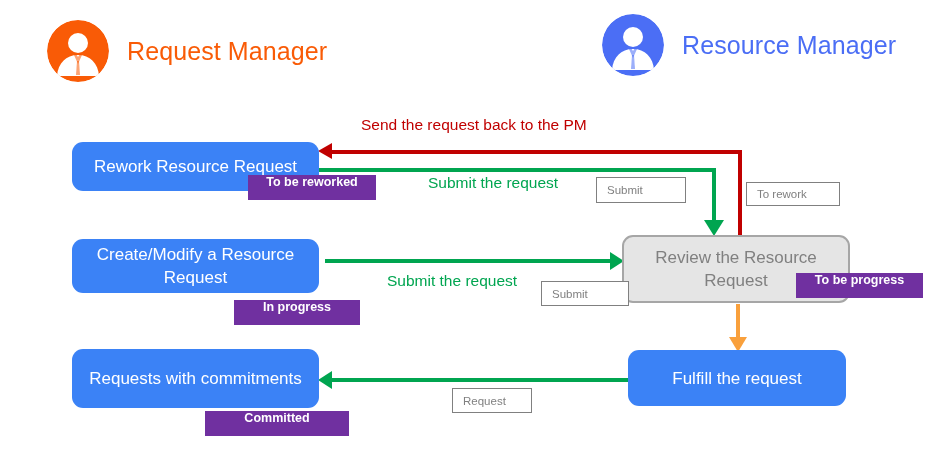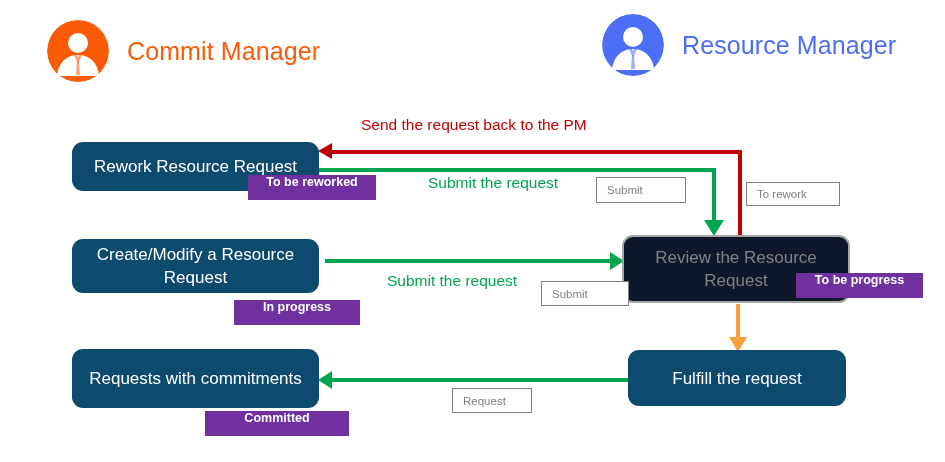--- a/index.html
+++ b/index.html
@@ -39,25 +39,25 @@
     box-sizing: border-box;
     display: flex;
     align-items: center;
     justify-content: center;
     text-align: center;
     font-size: 17px;
     line-height: 23px;
     padding: 4px 12px;
   }
   .task.filled {
-    background: #0c4a6e;
+    background: #3b82f6;
     color: #ffffff;
   }
   .task.outlined {
-    background: #0f172a;
+    background: #e5e5e5;
     color: #808080;
     border: 2px solid #a6a6a6;
   }
 
   
   .badge {
     position: absolute;
     background: #7030a0;
     color: #ffffff;
     font-size: 12.5px;
@@ -105,21 +105,21 @@
   <div class="lane-header" id="lane-pm">
     <span class="avatar">
       <svg viewBox="0 0 62 62" xmlns="http://www.w3.org/2000/svg">
         <circle cx="31" cy="31" r="31" fill="#f95b06"></circle>
         <circle cx="31" cy="23" r="10" fill="#ffffff"></circle>
         <path d="M31 35 C19 35 11 43 10 56 L52 56 C51 43 43 35 31 35 Z" fill="#ffffff"></path>
         <path d="M27 35 L31 44 L35 35 L33 34 L31 37 L29 34 Z" fill="#f95b06" opacity=".55"></path>
         <path d="M30 41 L32 41 L33 55 L29 55 Z" fill="#f95b06" opacity=".55"></path>
       </svg>
     </span>
-    <span class="lane-title" style="color:#f95b06">Commit Manager</span>
+    <span class="lane-title" style="color:#f95b06">Request Manager</span>
   </div>
 
   <div class="lane-header" id="lane-rm">
     <span class="avatar">
       <svg viewBox="0 0 62 62" xmlns="http://www.w3.org/2000/svg">
         <circle cx="31" cy="31" r="31" fill="#4b6ef5"></circle>
         <circle cx="31" cy="23" r="10" fill="#ffffff"></circle>
         <path d="M31 35 C19 35 11 43 10 56 L52 56 C51 43 43 35 31 35 Z" fill="#ffffff"></path>
         <path d="M27 35 L31 44 L35 35 L33 34 L31 37 L29 34 Z" fill="#4b6ef5" opacity=".55"></path>
         <path d="M30 41 L32 41 L33 55 L29 55 Z" fill="#4b6ef5" opacity=".55"></path>

